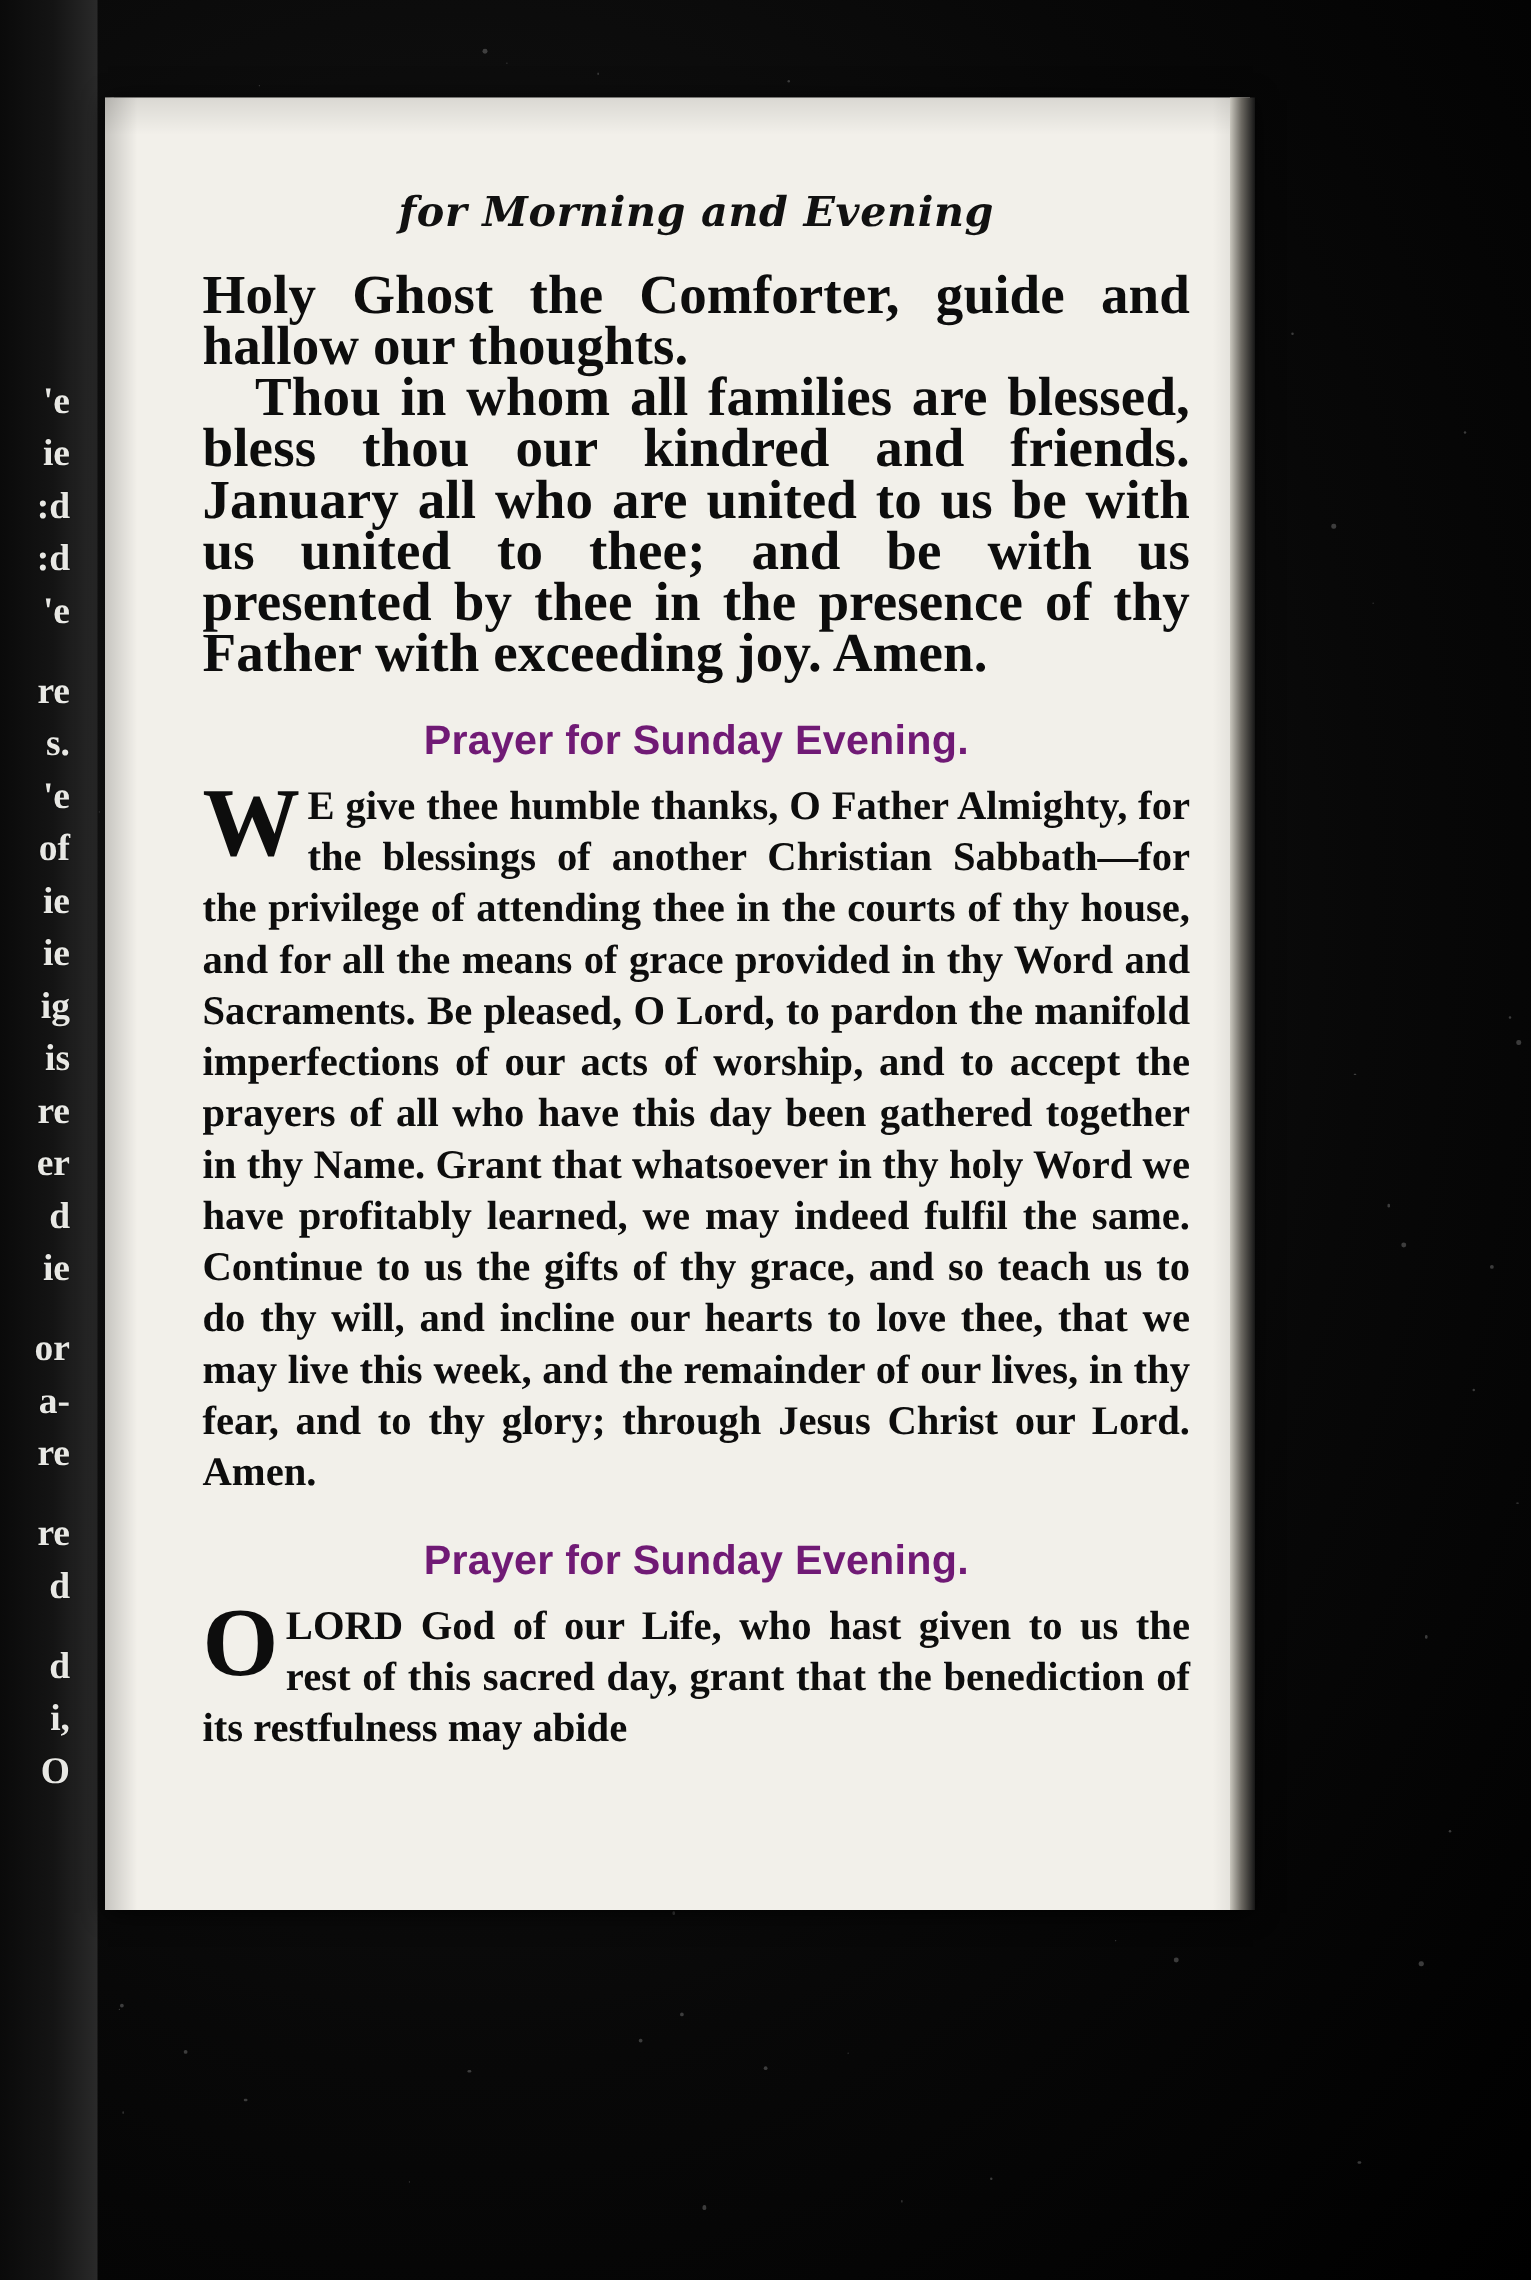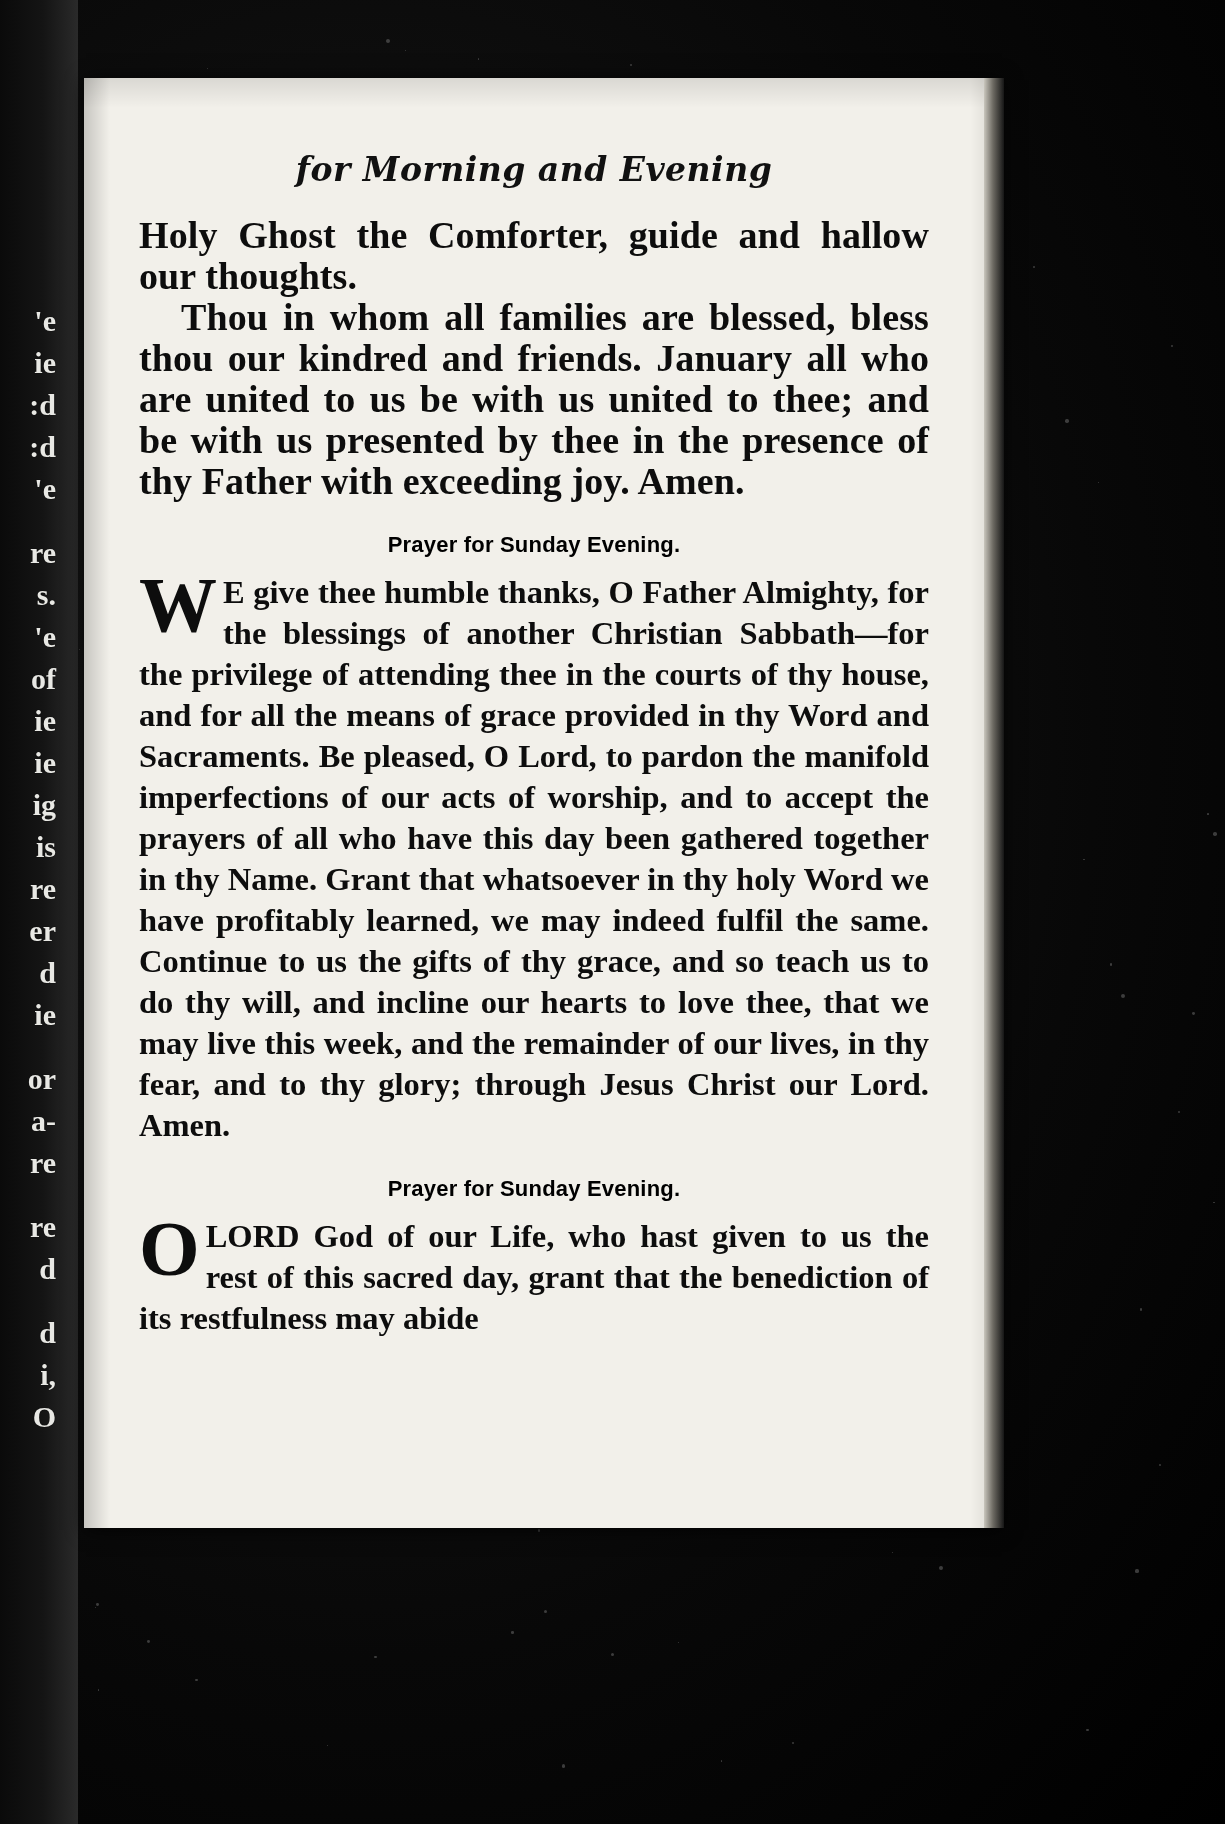--- a/index.html
+++ b/index.html
@@ -93,54 +93,54 @@
     left: 984px;
     top: 78px;
     width: 20px;
     height: 1450px;
     background: linear-gradient(to right, #c9c6bd 0%, #6d6a63 45%, #161616 100%);
   }
 
   
   #text-column {
     position: absolute;
-    left: 55px;
+    left: 78px;
     top: 72px;
     width: 790px;
   }
 
   .running-head {
     text-align: center;
     font-size: 33px;
     font-weight: 700;
     letter-spacing: .5px;
     color: #111;
     margin-bottom: 26px;
     font-family: "DejaVu Serif", serif;
     font-style: italic;
   }
 
   p.body-par {
     margin: 0;
-    font-size: 38px;
+    font-size: 44px;
     line-height: 41px;
     color: #0d0d0d;
     font-weight: 700;
     text-align: justify;
     text-justify: inter-word;
     letter-spacing: .1px;
     font-family: "Liberation Serif", serif;
   }
   p.indent { text-indent: 42px; }
 
   h2.section-heading {
     text-align: center;
-    font-size: 22px;
-    font-weight: 700;
-    color: #000000;
+    font-size: 33px;
+    font-weight: 700;
+    color: #701a75;
     margin: 30px 0 14px 0;
     font-family: "Liberation Sans", sans-serif;
     letter-spacing: .2px;
   }
 
   
   .dropcap-par {
     position: relative;
     font-size: 32.5px;
     line-height: 41px;

